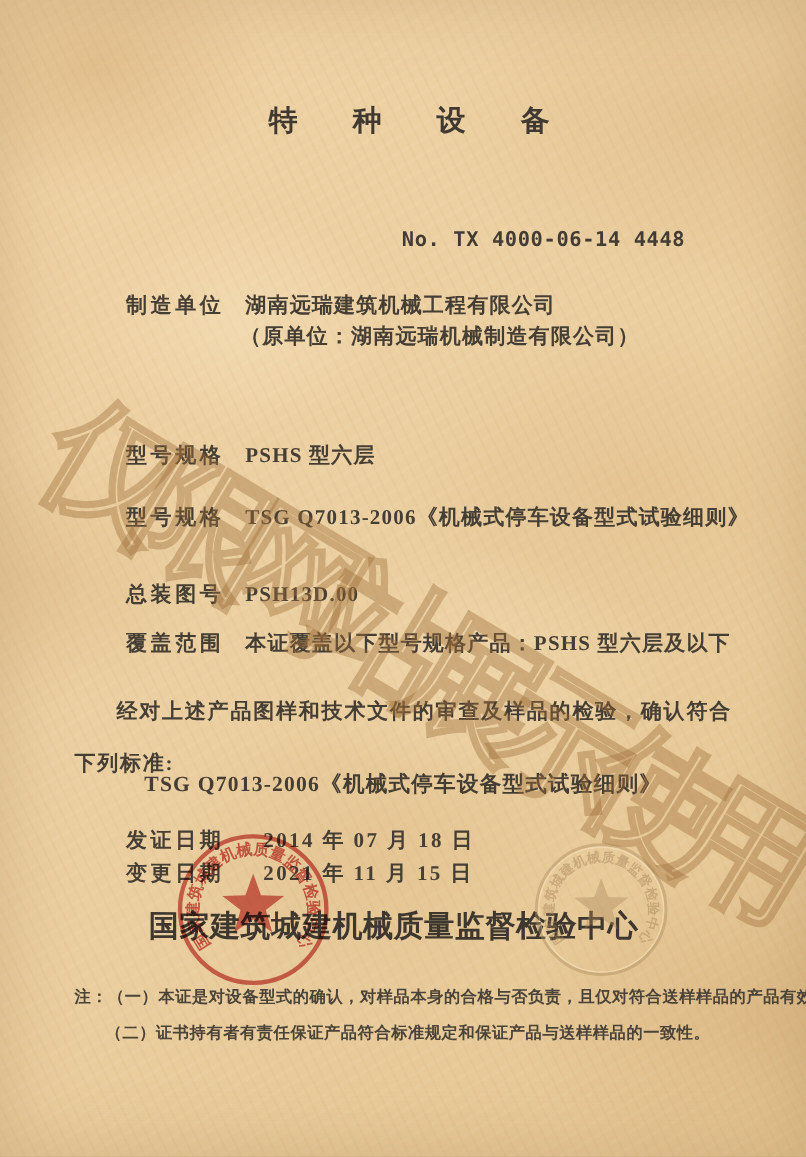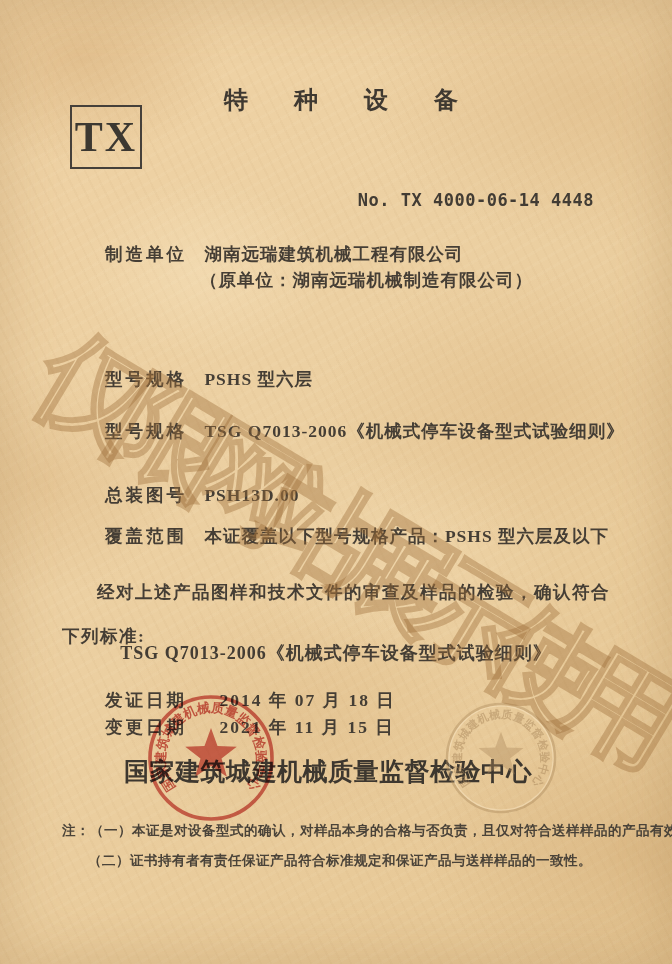--- a/index.html
+++ b/index.html
@@ -41,21 +41,21 @@
   }
   .tx-box span{
     font-size:42px;font-weight:bold;letter-spacing:2px;color:#3c3831;
     font-family:"Liberation Serif","DejaVu Serif",serif;
   }
   .title{
     top:116px;left:0;width:100%;text-align:center;
     font-size:41px;font-weight:bold;letter-spacing:3px;color:#332e28;
   }
   .cert-no{
-    top:190px;right:78px;
+    top:190px;right:101px;
     font-family:"DejaVu Sans Mono","Liberation Mono",monospace;
     font-size:17px;font-weight:bold;letter-spacing:0.5px;color:#423c34;
   }
 
   
   .frow{left:105px;font-size:17.5px;white-space:nowrap;}
   .frow .lbl{display:inline-block;width:95px;letter-spacing:3px;font-weight:bold;color:#453e35;}
   .frow .val{letter-spacing:1px;color:#453e35;font-weight:bold;}
   .fline2{left:200px;font-size:17.5px;letter-spacing:1px;font-weight:bold;color:#453e35;white-space:nowrap;}
 
@@ -99,23 +99,20 @@
   .emboss-seal{top:700px;left:443px;width:116px;height:116px;z-index:4;
     filter:blur(0.4px);opacity:0.85;}
 </style>
 </head>
 <body>
 
 <div class="page">
 
   <div class="abs subtitle noi">特种设备</div>
 
-  <div class="abs tx-box">
-    <span>TX</span>
-  </div>
 
 
   <div class="abs cert-no">No. TX 4000-06-14 4448</div>
 
   <div class="abs fline2" style="top:268px;">（原单位：湖南远瑞机械制造有限公司）</div>
   <div class="abs frow" style="top:242px;">
     <span class="lbl">制造单位</span>
     <span class="val">湖南远瑞建筑机械工程有限公司</span>
   </div>
 

